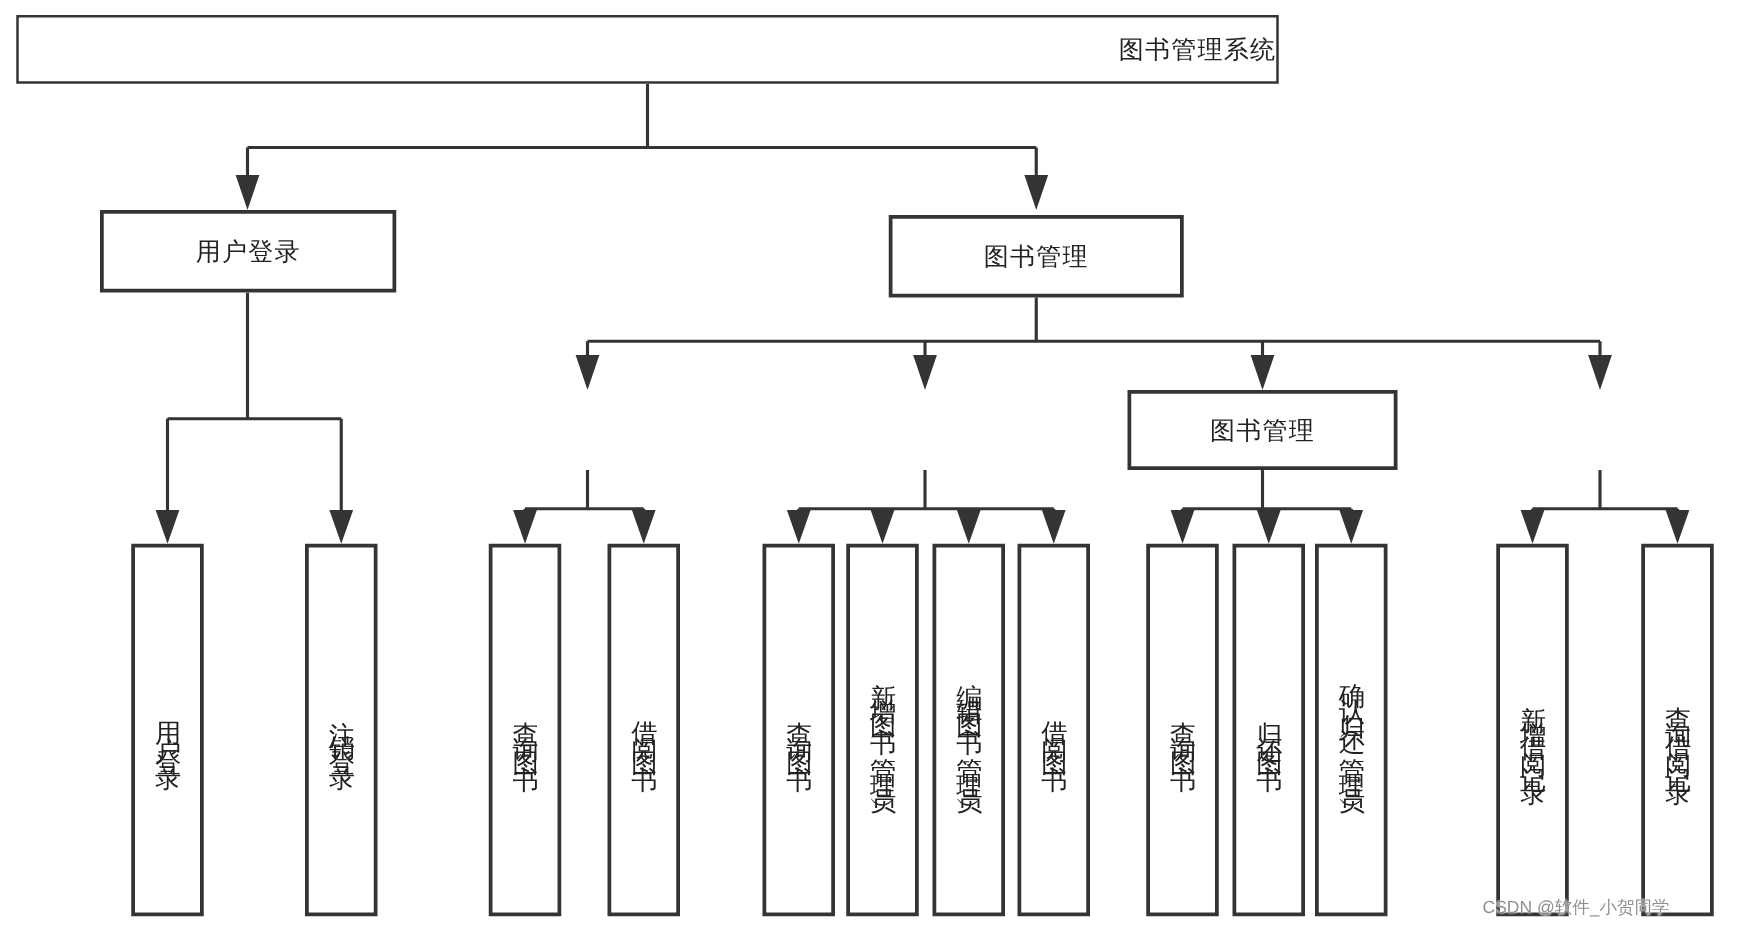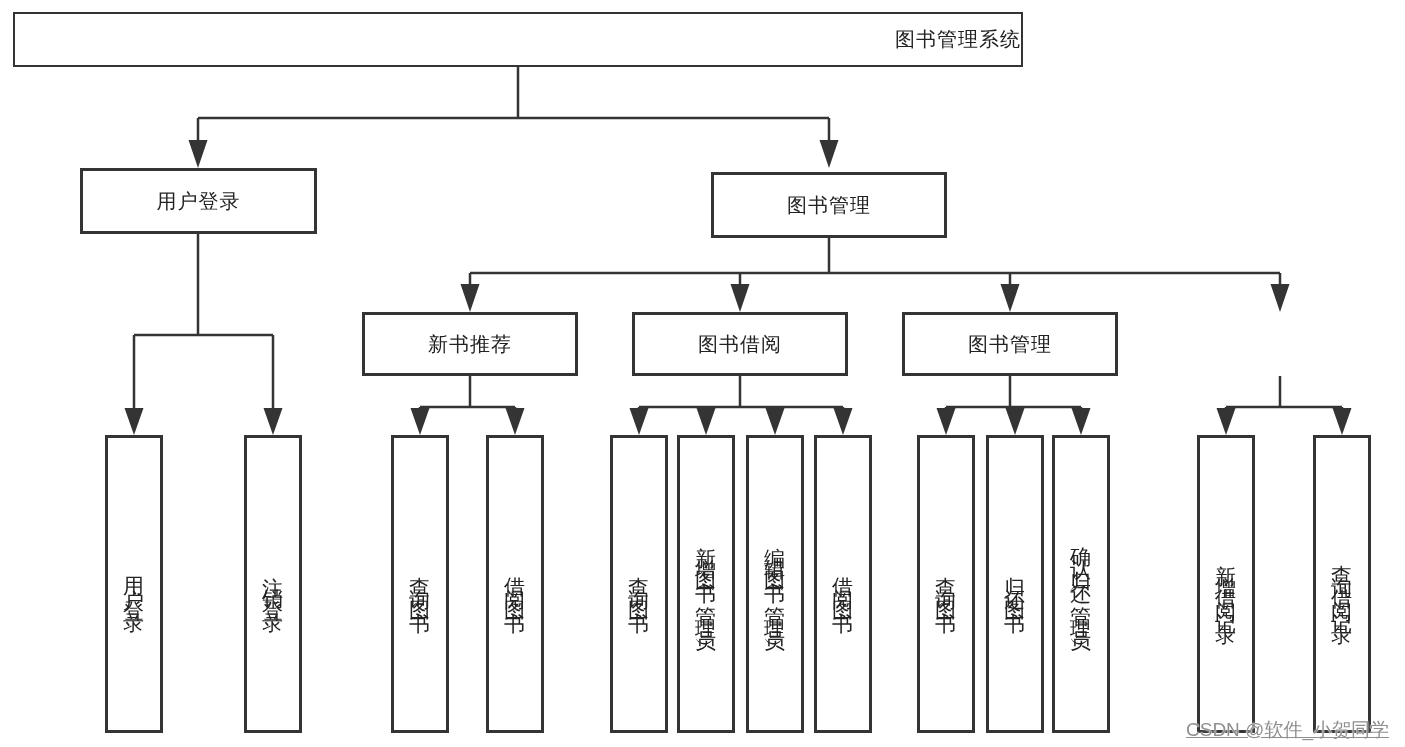--- a/index.html
+++ b/index.html
@@ -24,24 +24,23 @@
   .root-box{border-width:2.5px;justify-content:flex-end;}
   .hlabel{font-size:20px;letter-spacing:1px;white-space:nowrap;}
   .leaf{top:435px;height:298px;width:58px;}
   .vlabel{
     writing-mode:vertical-rl;text-orientation:mixed;
     font-size:21px;letter-spacing:12px;line-height:1;
     white-space:nowrap;
   }
   .watermark{
     position:absolute;left:1186px;top:717px;z-index:3;
-    font-size:19px;color:var(--watermark);
+    font-size:14px;color:var(--watermark);
     text-shadow:0 0 2px #ffffff,0 0 1px #ffffff;
     white-space:nowrap;
-    text-decoration:underline;
   }
 </style>
 </head>
 <body>
 
 <div class="canvas">
 
   <svg class="connectors" width="1405" height="747" viewBox="0 0 1405 747">
 
     <path d="
@@ -107,26 +106,20 @@
     <span class="hlabel">图书管理系统</span>
   </div>
 
   <div class="box" style="left:80px;top:168px;width:237px;height:66px">
     <span class="hlabel">用户登录</span>
   </div>
   <div class="box" style="left:711px;top:172px;width:236px;height:66px">
     <span class="hlabel">图书管理</span>
   </div>
 
-  <div class="box" style="left:362px;top:312px;width:216px;height:64px">
-    <span class="hlabel">新书推荐</span>
-  </div>
-  <div class="box" style="left:632px;top:312px;width:216px;height:64px">
-    <span class="hlabel">图书借阅</span>
-  </div>
   <div class="box" style="left:902px;top:312px;width:216px;height:64px">
     <span class="hlabel">图书管理</span>
   </div>
 
   <div class="box leaf" style="left:105px">
     <span class="vlabel">用户登录</span>
   </div>
   <div class="box leaf" style="left:244px">
     <span class="vlabel">注销登录</span>
   </div>

